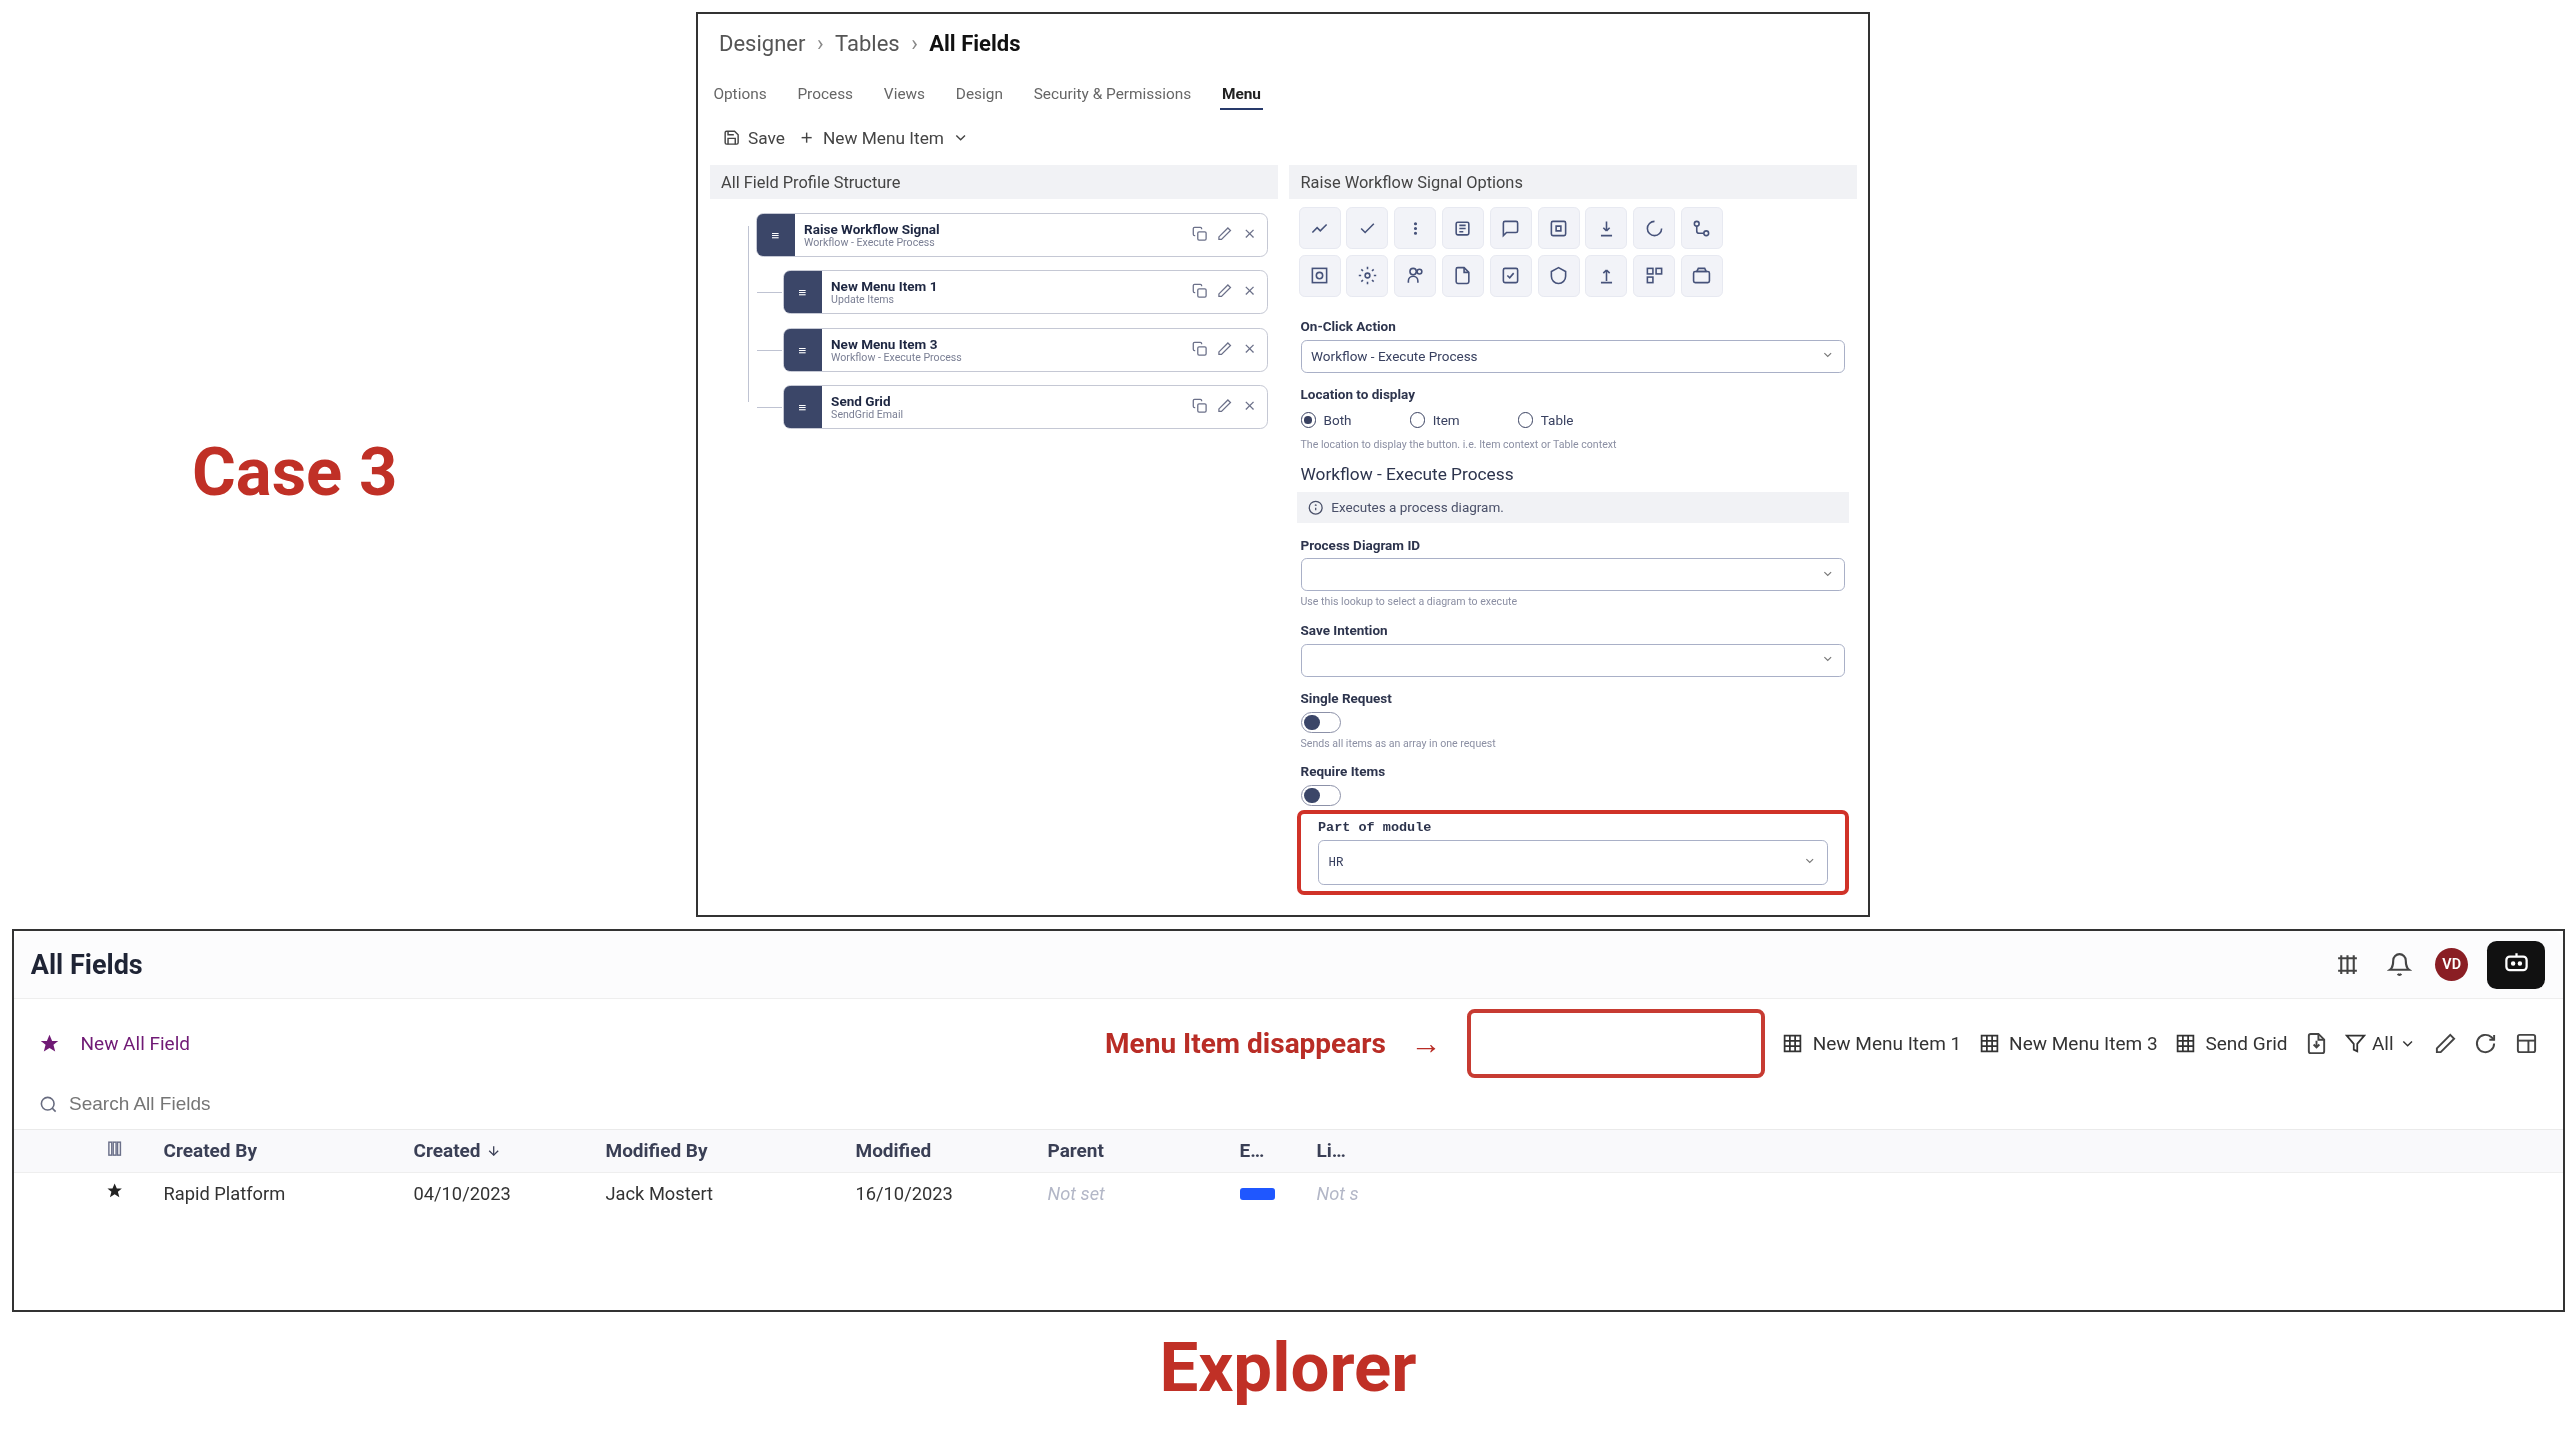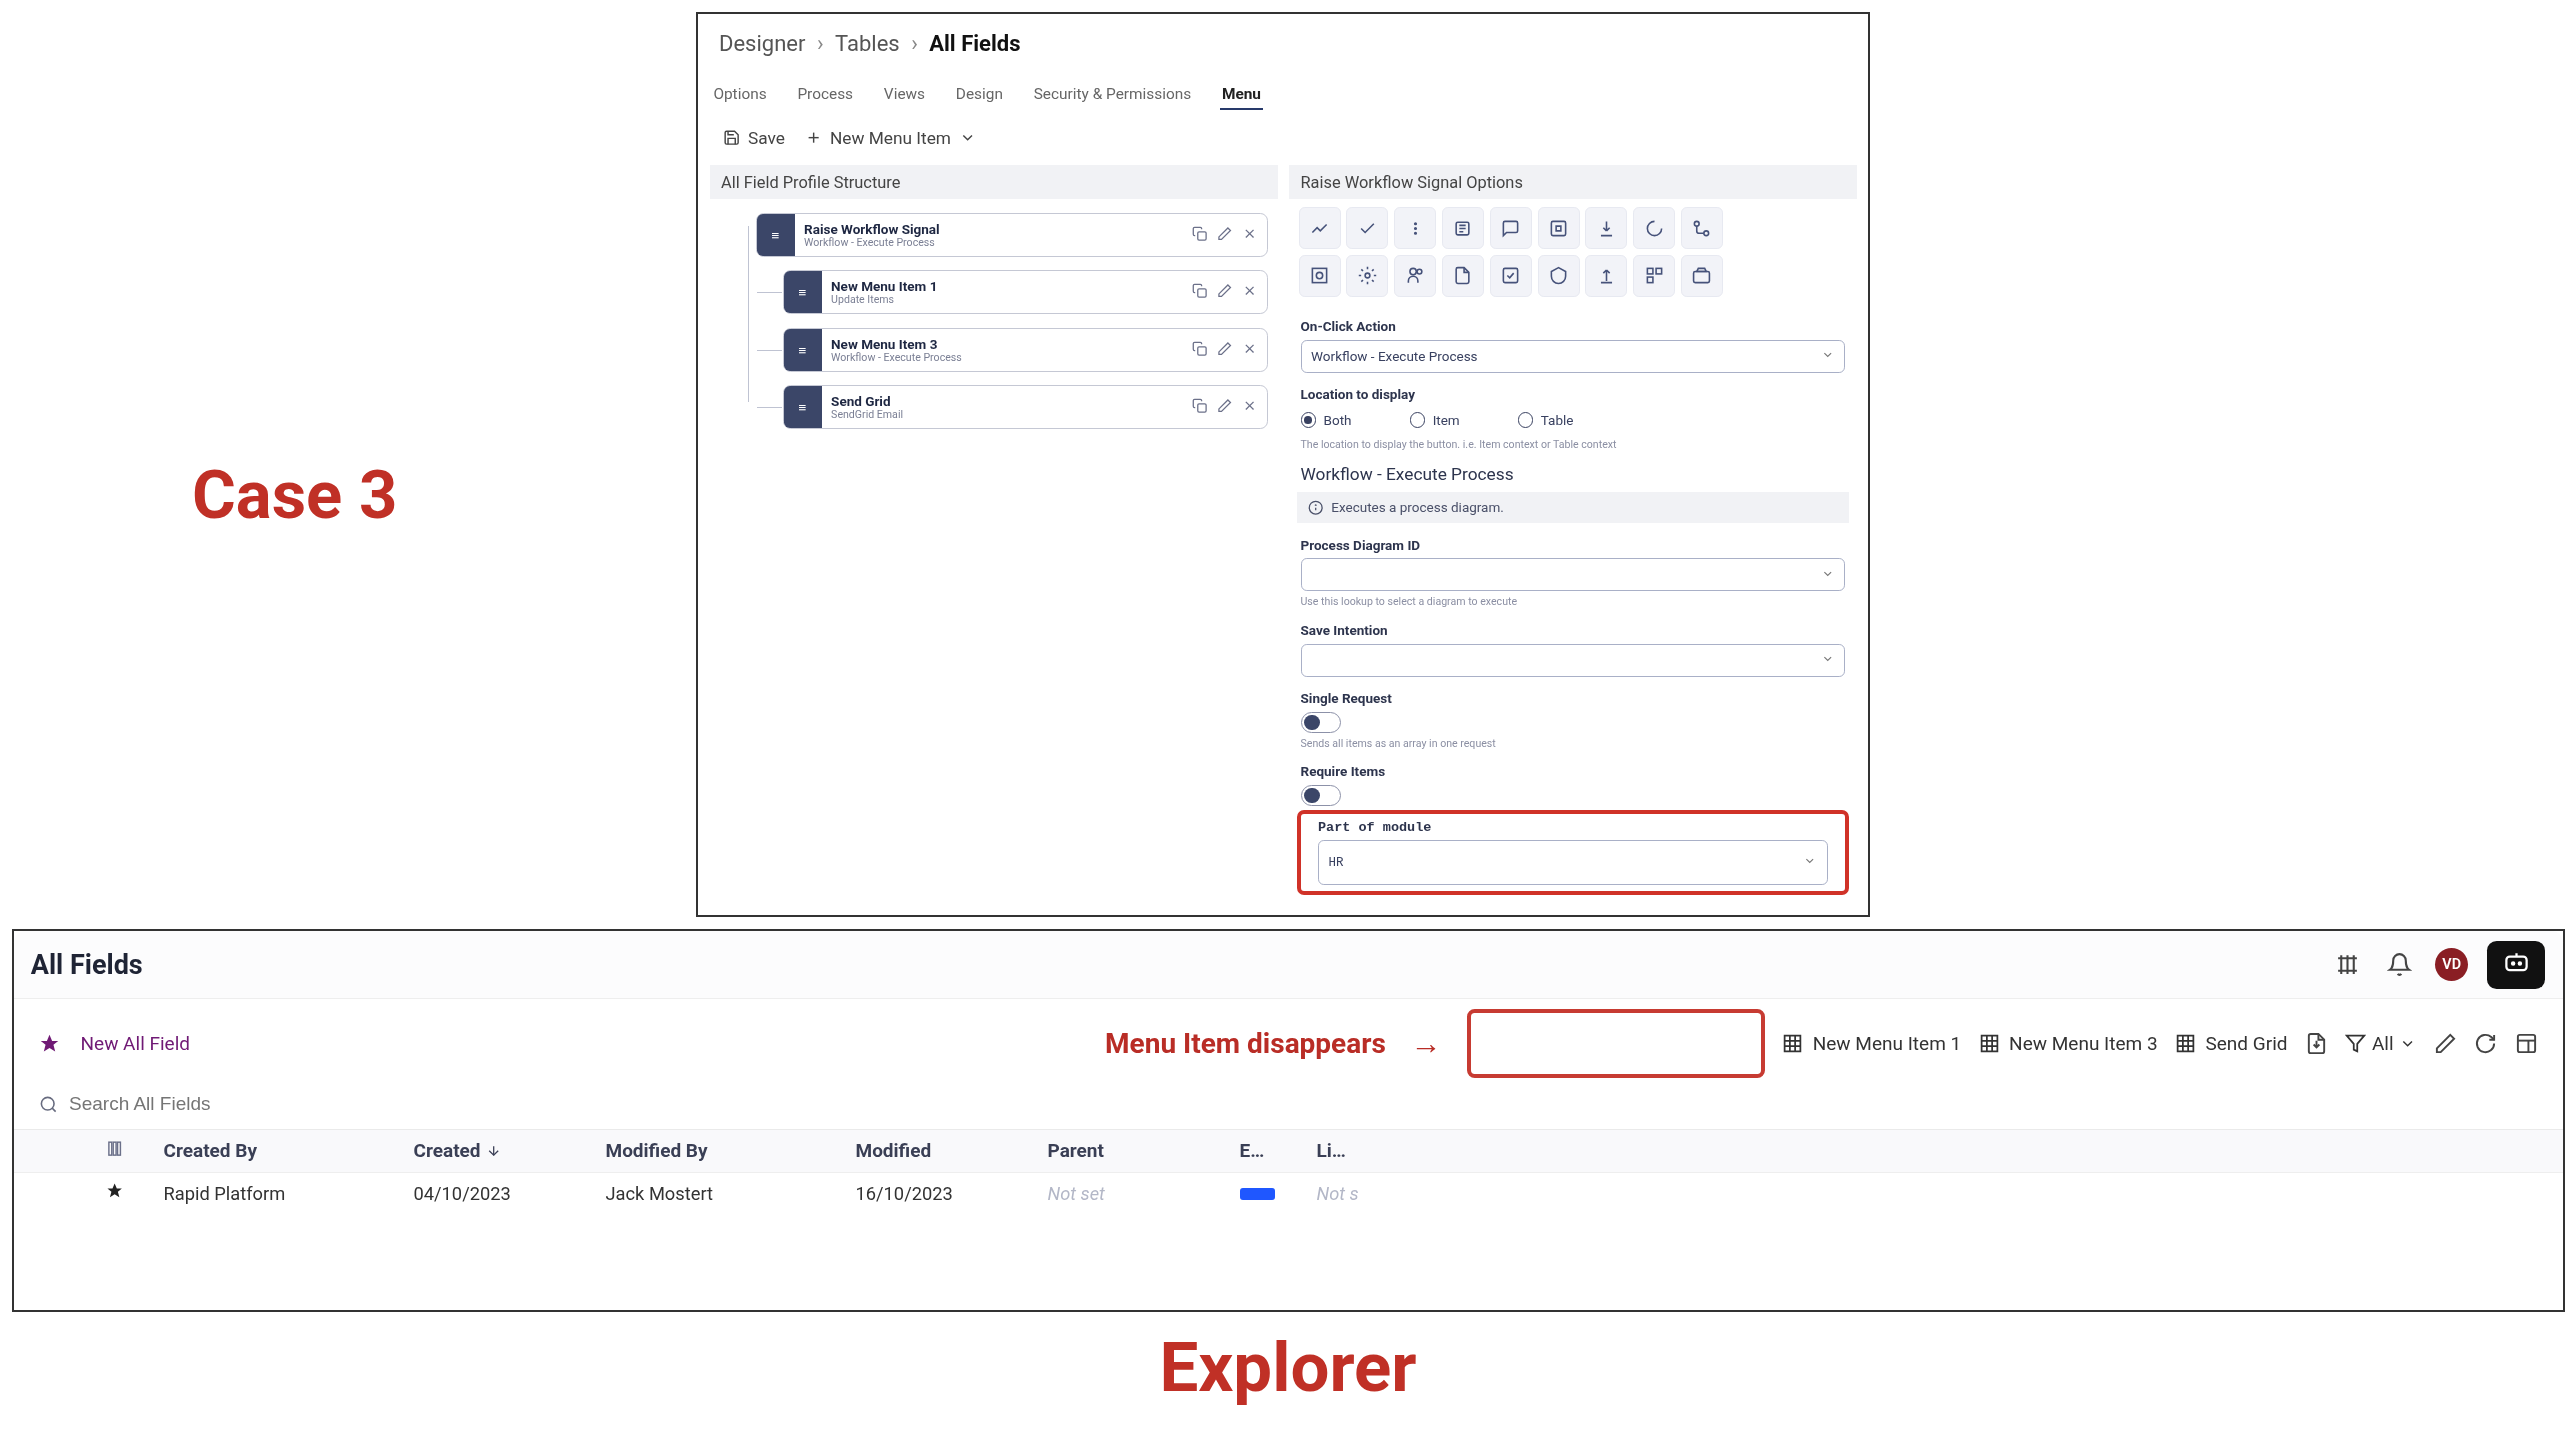--- a/index.html
+++ b/index.html
@@ -18,21 +18,21 @@
     position: absolute;
     top: 11.5px;
     left: 696px;
     width: 1174px;
     height: 905px;
     border: 2.9px solid #333;
     background: #fff;
   }
   .case-label {
     position: absolute;
-    top: 456px;
+    top: 433px;
     left: 192px;
     font-size: 67px;
     font-weight: 700;
     color: #c03026;
   }
   .breadcrumb {
     display: flex;
     align-items: center;
     gap: 11.5px;
     padding: 17.3px 21px;
@@ -49,21 +49,21 @@
     font-size: 15.4px;
     color: #666;
     border-bottom: 0;
   }
   .tabs .tab { padding: 5.8px 1.9px; cursor: pointer; }
   .tabs .tab.active { color: #222; border-bottom: 2.9px solid #283a6b; font-weight: 700; }
 
   .top-actions {
     display: flex;
     align-items: center;
-    gap: 20px;
+    gap: 13px;
     padding: 17.3px 25px;
     font-size: 17.3px;
     color: #444;
   }
   .top-actions .act { display: inline-flex; align-items: center; gap: 7.7px; cursor: pointer; }
   .top-actions svg { width: 17.3px; height: 17.3px; }
 
   .designer-body {
     display: flex;
     gap: 11.5px;

